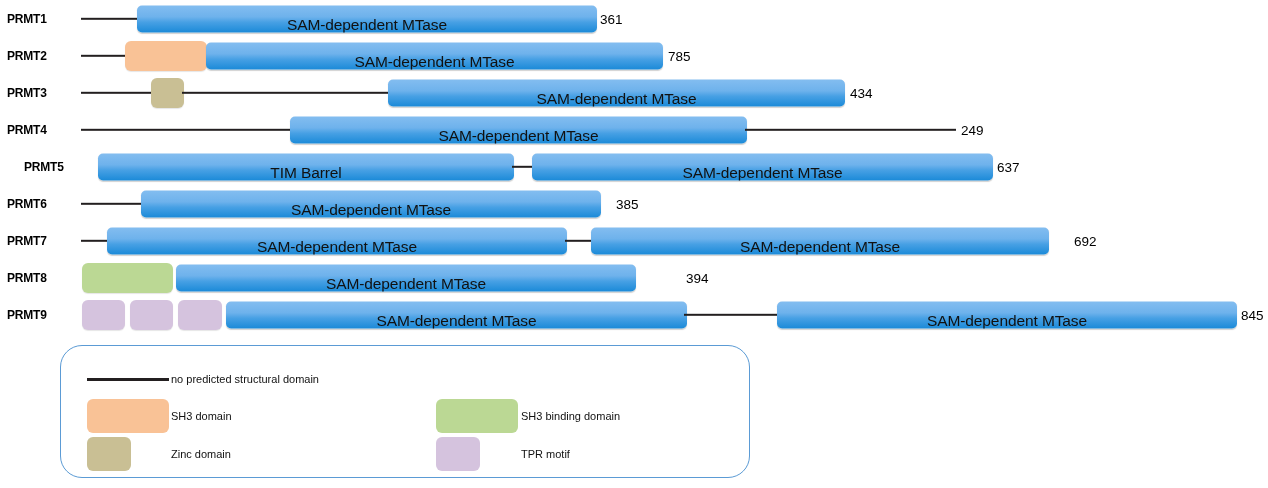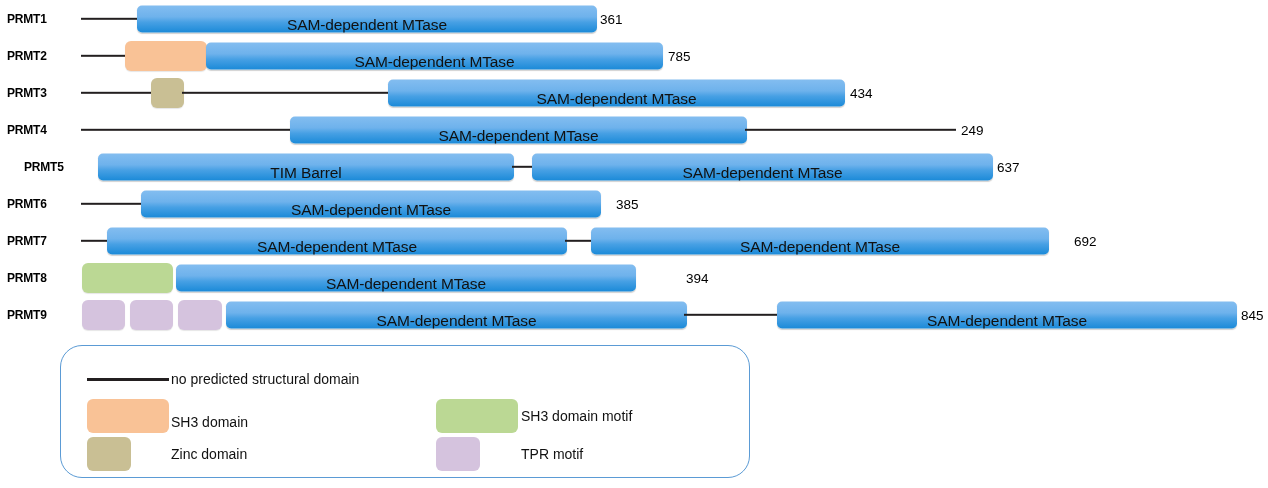--- a/index.html
+++ b/index.html
@@ -57,21 +57,21 @@
   #legend{
     position:absolute;left:60px;top:345px;width:690px;height:133px;
     border:1.6px solid #5b9bd5;border-radius:22px;background:#fff;
     box-sizing:border-box;
   }
   .lg-line{
     position:absolute;height:2.6px;background:#231f20;
   }
   .lg-sw{position:absolute;border-radius:6px;}
   .lg-txt{
-    position:absolute;font-size:14px;color:#111;white-space:nowrap;
+    position:absolute;font-size:11px;color:#111;white-space:nowrap;
     transform:translateY(-50%);
   }
 </style>
 </head>
 <body>
 
 <div id="diagram">
     <div class="row" style="top: 0px;">
       <div class="prot-label">PRMT1</div>
       <div class="lineseg" style="left: 81px; width: 58px;"></div>
@@ -159,20 +159,20 @@
       <div class="bar" style="left: 777px; width: 460px;">
         <span class="bar-text">SAM-dependent MTase</span>
       </div>
       <div class="endnum" style="left: 1241px;">845</div>
     </div>
   </div>
 <div id="legend">
     <div class="lg-line" style="left: 26px; top: 32px; width: 82px;"></div>
     <div class="lg-txt" style="left: 110px; top: 33px;">no predicted structural domain</div>
     <div class="lg-sw m-sh3" style="left: 26px; top: 53px; width: 82px; height: 34px;"></div>
-    <div class="lg-txt" style="left: 110px; top: 76px;">SH3 domain</div>
+    <div class="lg-txt" style="left: 110px; top: 70px;">SH3 domain</div>
     <div class="lg-sw m-sh3b" style="left: 375px; top: 53px; width: 82px; height: 34px;"></div>
-    <div class="lg-txt" style="left: 460px; top: 70px;">SH3 domain motif</div>
+    <div class="lg-txt" style="left: 460px; top: 70px;">SH3 binding domain</div>
     <div class="lg-sw m-zinc" style="left: 26px; top: 91px; width: 44px; height: 34px;"></div>
     <div class="lg-txt" style="left: 110px; top: 108px;">Zinc domain</div>
     <div class="lg-sw m-tpr" style="left: 375px; top: 91px; width: 44px; height: 34px;"></div>
     <div class="lg-txt" style="left: 460px; top: 108px;">TPR motif</div>
   </div>
 
 </body></html>

